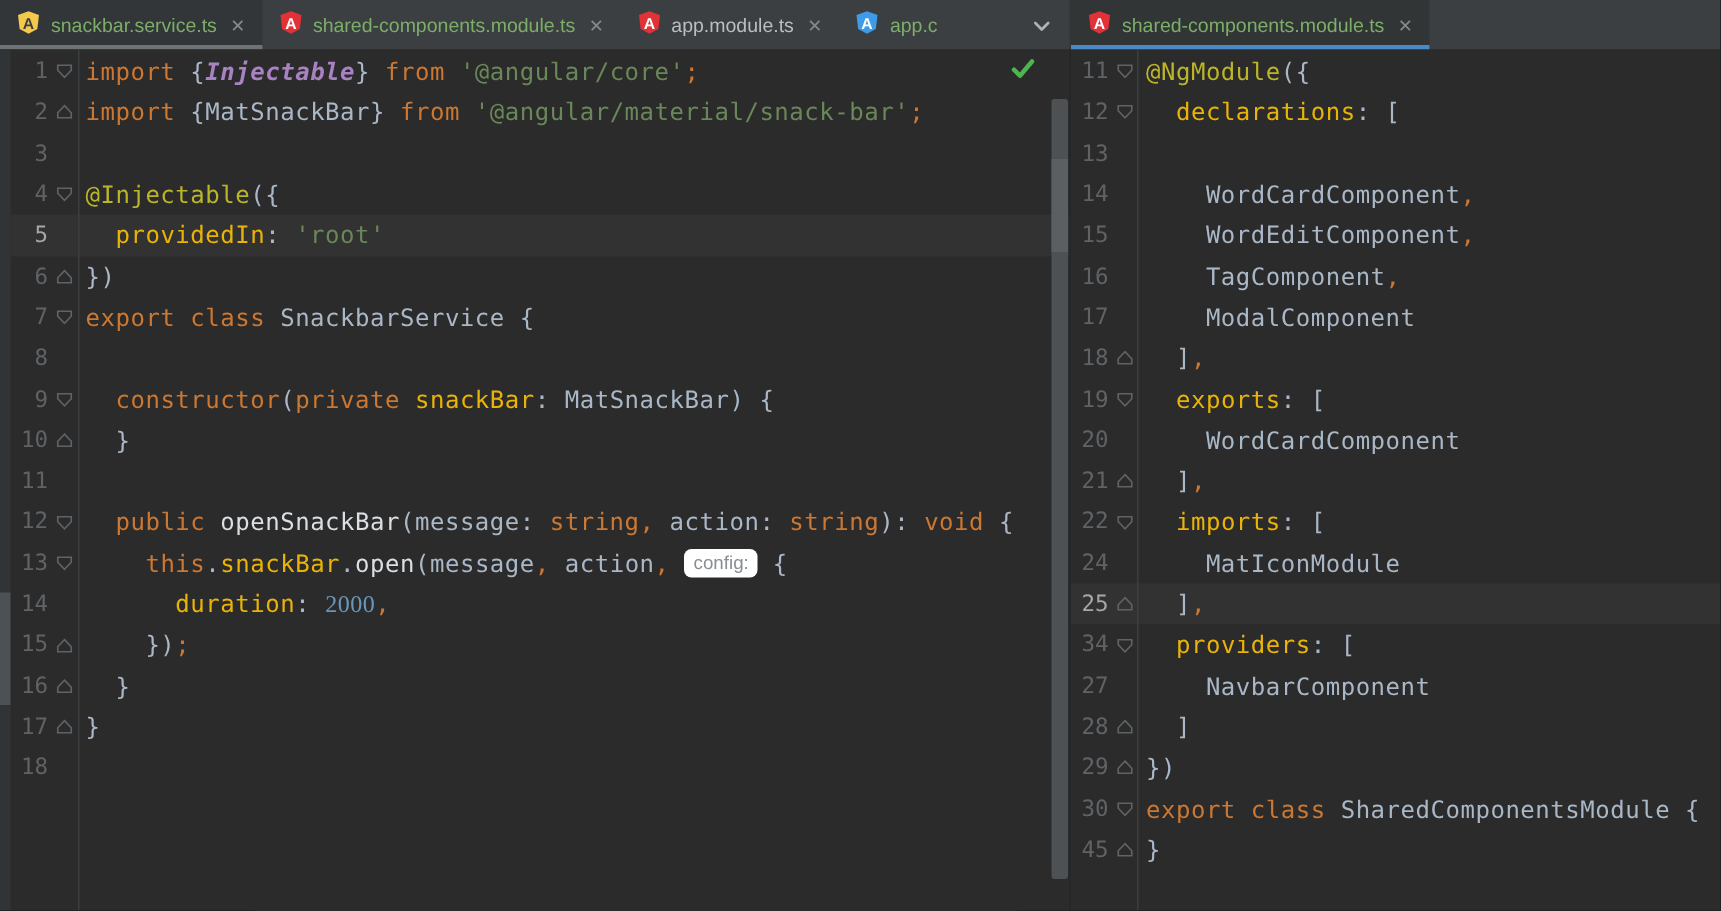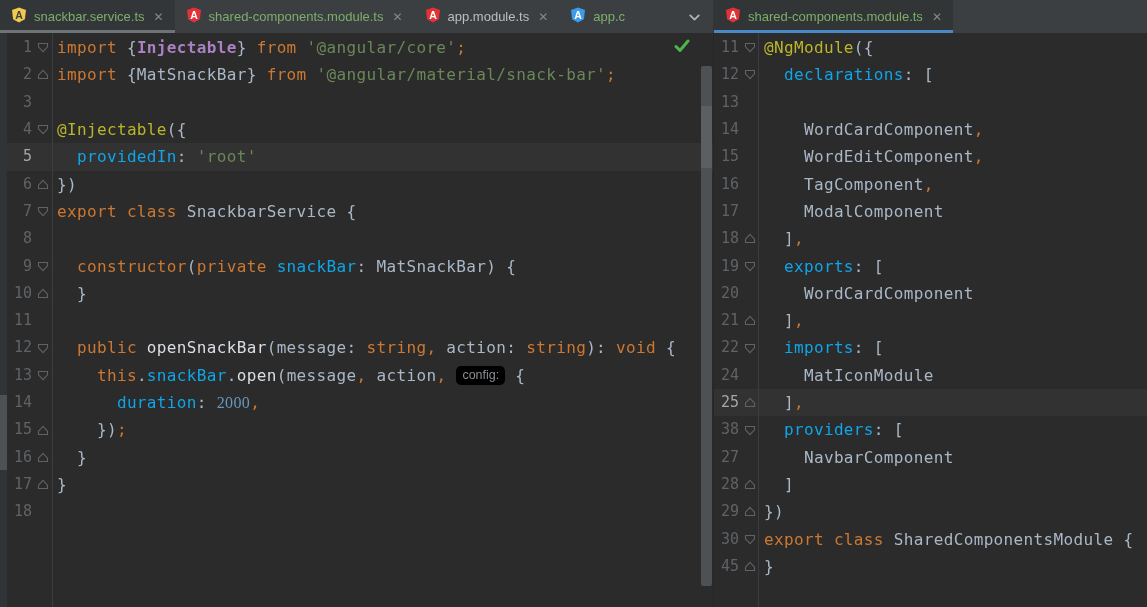--- a/index.html
+++ b/index.html
@@ -50,28 +50,28 @@
     flex:1; white-space:pre; overflow:hidden; padding-left:5px;
     font-family:"DejaVu Sans Mono", monospace; font-size:16px; letter-spacing:0.35px; color:#A9B7C6;
   }
   .gutter-sep { position:absolute; top:0; bottom:0; width:1px; background:#3B3E40; z-index:3; }
   .pane-left  .gutter-sep { left:52px; }
   .pane-right .gutter-sep { left:44px; }
   
   .tk-k { color:#CC7832; }
   .tk-s { color:#6A8759; }
   .tk-n { color:#6897BB;font-family:Liberation Serif, serif; }
-  .tk-f { color:#0ea5e9; }
+  .tk-f { color:#eab308; }
   .tk-d { color:#BBB529; }
   .tk-m { color:#DBDFE3; font-weight:normal; }
   .tk-t { color:#A9B7C6; }
   .tk-p { color:#CC7832; }
-  .tk-pi { color:#A982C4; font-weight:bold;text-align:right; }
+  .tk-pi { color:#A982C4; font-style:italic; font-weight:bold;text-align:right; }
   .tk-i {
-    display:inline-block; background:#000000; color:#8A8E92; border-radius:5px;
+    display:inline-block; background:#ffffff; color:#8A8E92; border-radius:5px;
     font-family:"Liberation Sans", sans-serif; font-size:12.5px;
     line-height:19px; height:19px; padding:0 6px; vertical-align:2px; letter-spacing:0;
   }
   
   .left-edge-strip { position:absolute; left:0; top:0; bottom:0; width:7px; background:#313436; z-index:4; }
   .left-edge-thumb { position:absolute; left:0; top:362px; width:7px; height:75px; background:#4D5154; }
   .left-scrollbar {
     position:absolute; right:1px; top:33px; bottom:21px; width:11px;
     background:#4E5153; border-radius:2px; z-index:4;
   }
@@ -380,21 +380,21 @@
           <div class="editor-line caret-row">
             <div class="ln">25</div>
             <div class="fold">
               <svg width="12" height="11" viewBox="0 0 12 11">
                 <path d="M6 1.4 L10.5 6.2 V9.5 H1.5 V6.2 Z" fill="none" stroke="#5F6366" stroke-width="1.1"></path>
               </svg>
             </div>
             <div class="code"><span class="tk-t">  ]</span><span class="tk-p">,</span></div>
           </div>
           <div class="editor-line">
-            <div class="ln">38</div>
+            <div class="ln">34</div>
             <div class="fold">
               <svg width="12" height="11" viewBox="0 0 12 11">
                 <path d="M1.5 1.5 H10.5 V4.8 L6 9.6 L1.5 4.8 Z" fill="none" stroke="#5F6366" stroke-width="1.1"></path>
               </svg>
             </div>
             <div class="code"><span class="tk-t">  </span><span class="tk-f">providers</span><span class="tk-t">: [</span></div>
           </div>
           <div class="editor-line">
             <div class="ln">27</div>
             <div class="fold"></div>

